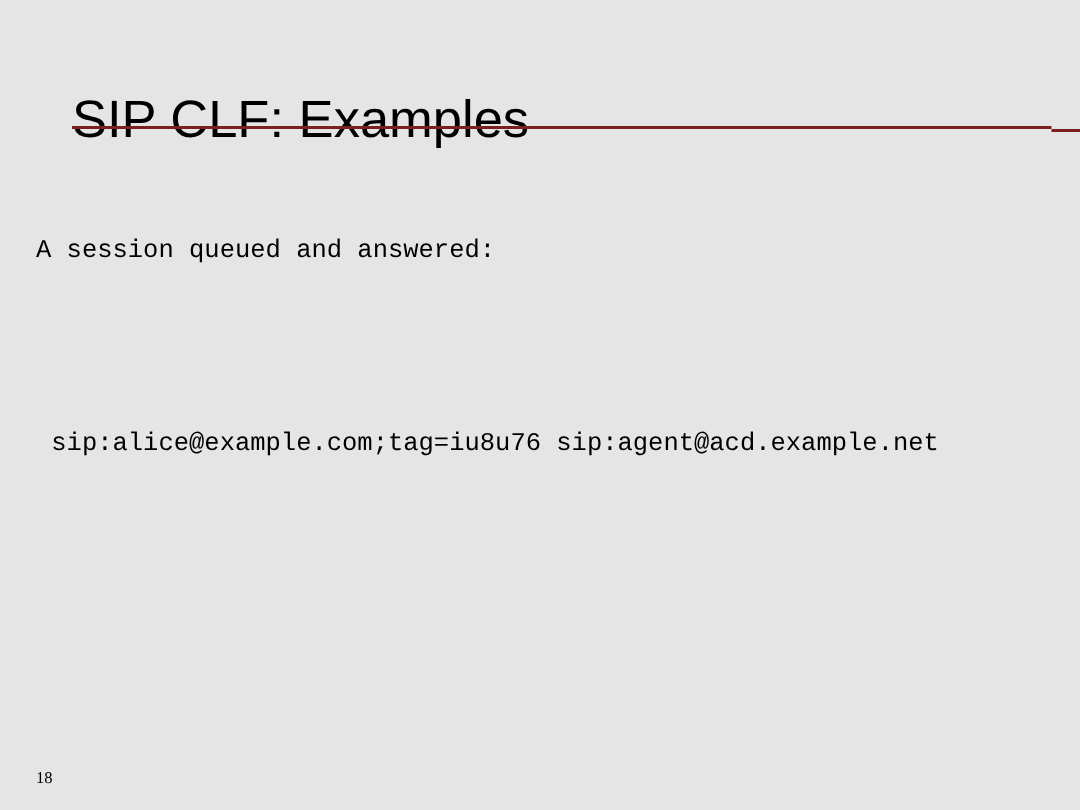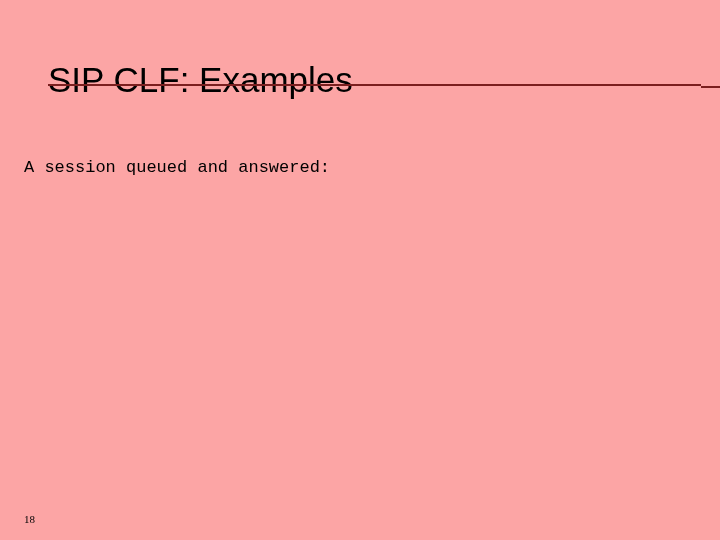--- a/index.html
+++ b/index.html
@@ -15,21 +15,21 @@
     overflow: hidden;
     position: relative;
     -webkit-font-smoothing: none;
   }
 
   .slide {
     position: absolute;
     inset: 0;
     width: 720px;
     height: 540px;
-    background: #fca5a5;
+    background: #e5e5e5;
   }
 
   
   .slide-title {
     position: absolute;
     left: 48px;
     top: 36px;
     font-family: "Liberation Sans", sans-serif;
     font-size: 35px;
     line-height: 42px;
@@ -96,20 +96,21 @@
   <h1 class="slide-title">SIP CLF: Examples</h1>
 
   <div class="title-rule"></div>
   <div class="title-rule-tail"></div>
 
   <div class="body-text">
 
     <div class="line intro-line">A session queued and answered:</div>
 
     <div>
+      <div class="line"> sip:alice@example.com;tag=iu8u76 sip:agent@acd.example.net</div>
     </div>
 
     
 
     
 
   </div>
 
   <div class="page-number">18</div>
 

